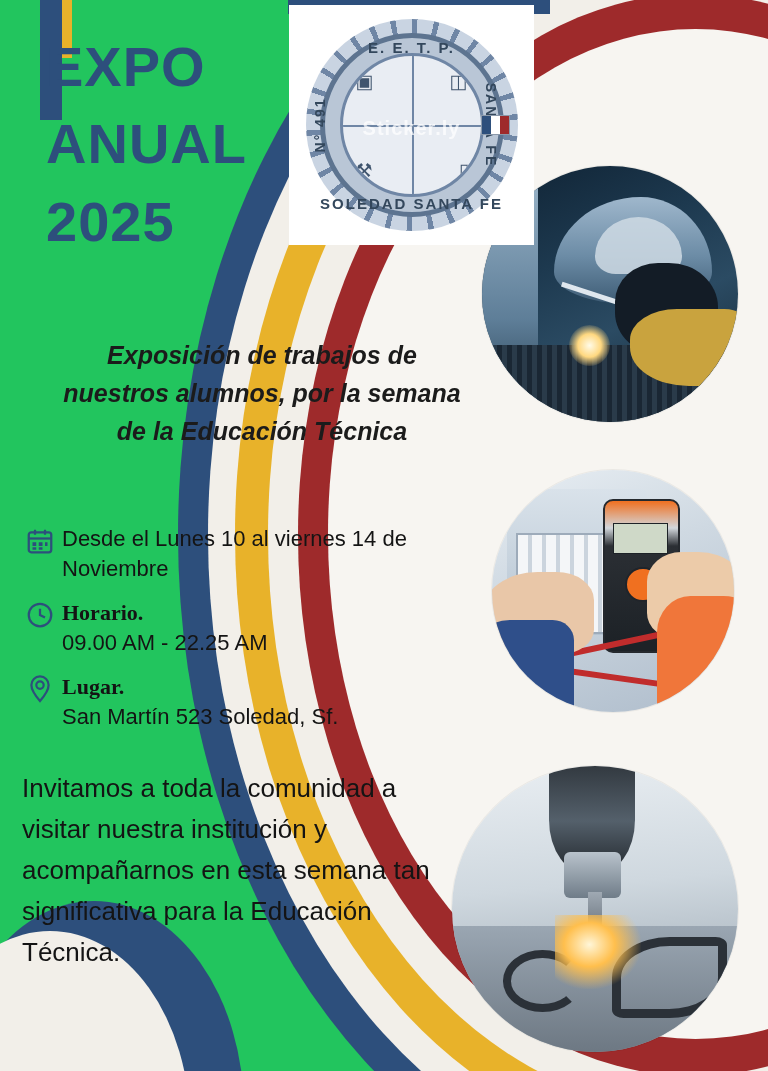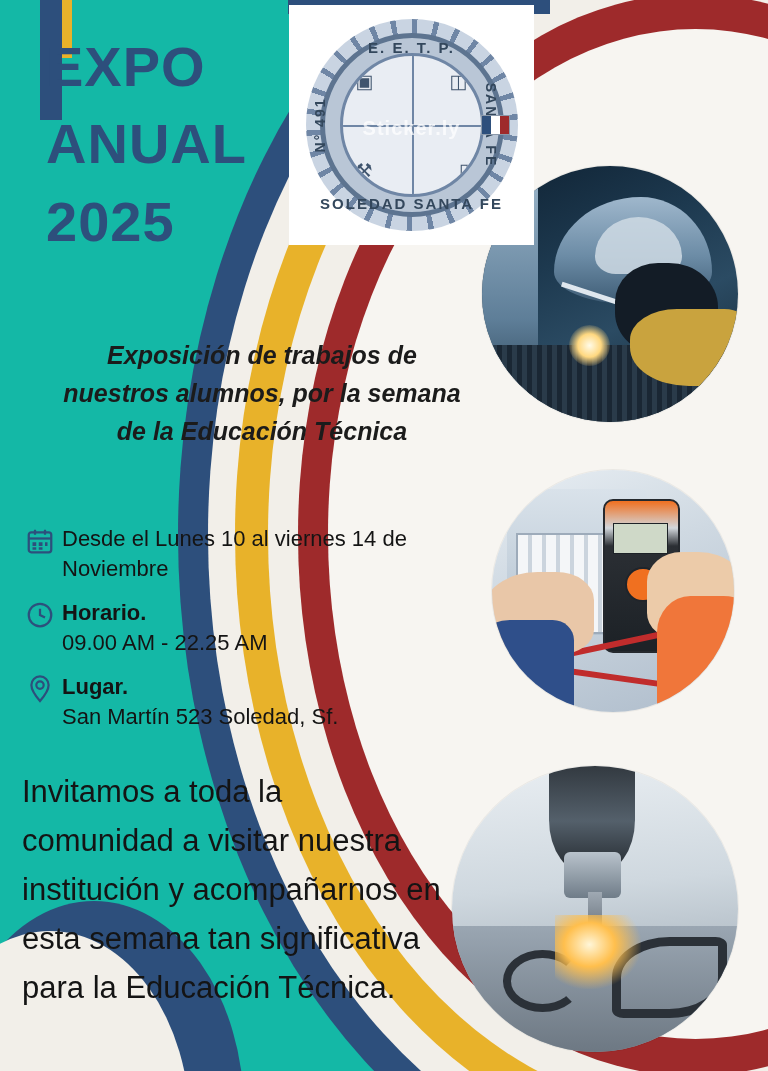--- a/index.html
+++ b/index.html
@@ -9,21 +9,21 @@
   }
   body {
     font-family: "Liberation Sans", sans-serif;
   }
 
   #poster {
     position: relative;
     width: 768px;
     height: 1071px;
     overflow: hidden;
-    background: #14b8a6;
+    background: #22c55e;
   }
 
   
   .arc {
     position: absolute;
     border-radius: 50%;
     pointer-events: none;
   }
   .arc-navy-outer {
     width: 1020px;
@@ -300,31 +300,32 @@
     padding-top: 2px;
   }
   .info-text {
     color: #141414;
     font-size: 22px;
     line-height: 1.36;
   }
   .info-text .lbl {
     font-weight: bold;
     display: block;
+    font-family: Liberation Serif, serif;
   }
 
   
   .paragraph {
     position: absolute;
     left: 22px;
     top: 768px;
     width: 420px;
     z-index: 6;
     color: #141414;
-    font-size: 31px;
+    font-size: 26px;
     line-height: 1.58;
   }
   .closing {
     position: absolute;
     left: 190px;
     top: 1000px;
     z-index: 6;
     color: #141414;
     font-weight: bold;
     font-style: italic;

